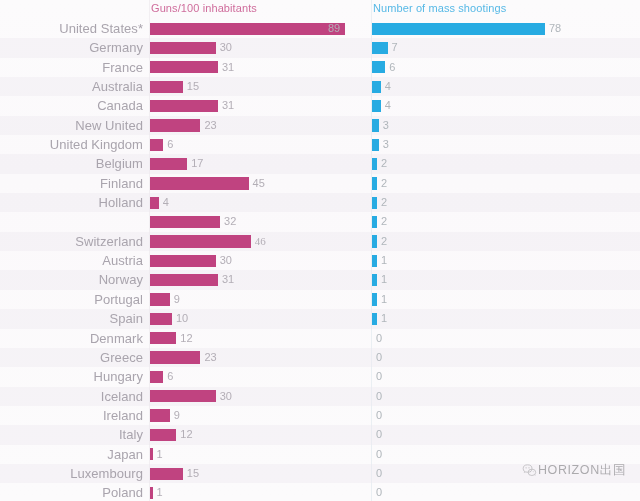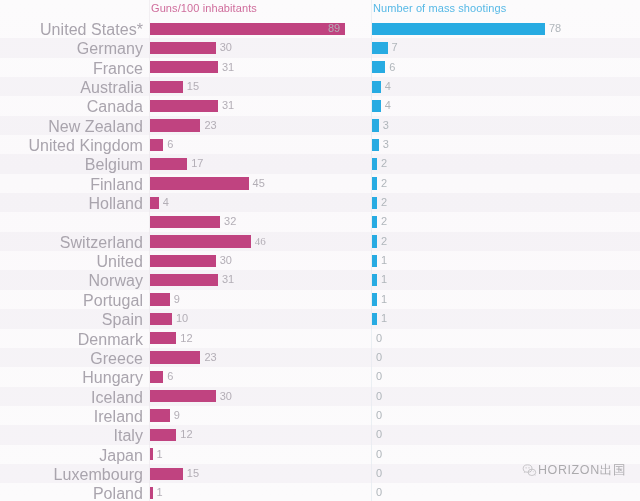--- a/index.html
+++ b/index.html
@@ -66,21 +66,21 @@
     height: 19.35px;
   }
   .row.alt .band { background: rgba(238, 232, 240, 0.40); }
 
   .row-label {
     position: absolute;
     left: 0;
     width: 143px;
     top: 2px;
     text-align: right;
-    font-size: 16px;
+    font-size: 13px;
     color: #a9a4ad;
     white-space: nowrap;
     letter-spacing: 0.05px;
   }
 
   .bar {
     position: absolute;
     top: 3.6px;
     height: 12.2px;
   }
@@ -168,21 +168,21 @@
       <div class="row">
         <div class="band"></div>
         <div class="row-label">Canada</div>
         <div class="bar guns" style="width: 67.9213px;"></div>
         <div class="bar-value guns" style="left: 221.921px;">31</div>
         <div class="bar shootings" style="width: 8.87179px;"></div>
         <div class="bar-value shootings" style="left: 384.872px;">4</div>
       </div>
       <div class="row alt">
         <div class="band"></div>
-        <div class="row-label">New Zealand</div>
+        <div class="row-label">New United</div>
         <div class="bar guns" style="width: 50.3933px;"></div>
         <div class="bar-value guns" style="left: 204.393px;">23</div>
         <div class="bar shootings" style="width: 6.65385px;"></div>
         <div class="bar-value shootings" style="left: 382.654px;">3</div>
       </div>
       <div class="row">
         <div class="band"></div>
         <div class="row-label">United Kingdom</div>
         <div class="bar guns" style="width: 13.1461px;"></div>
         <div class="bar-value guns" style="left: 167.146px;">6</div>
@@ -223,21 +223,21 @@
       <div class="row alt">
         <div class="band"></div>
         <div class="row-label">Switzerland</div>
         <div class="bar guns" style="width: 100.787px;"></div>
         <div class="bar-value guns" style="left: 254.787px; font-family: Liberation Serif, serif;">46</div>
         <div class="bar shootings" style="width: 5px;"></div>
         <div class="bar-value shootings" style="left: 381px;">2</div>
       </div>
       <div class="row">
         <div class="band"></div>
-        <div class="row-label">United</div>
+        <div class="row-label">Austria</div>
         <div class="bar guns" style="width: 65.7303px;"></div>
         <div class="bar-value guns" style="left: 219.73px;">30</div>
         <div class="bar shootings" style="width: 5px;"></div>
         <div class="bar-value shootings" style="left: 381px;">1</div>
       </div>
       <div class="row alt">
         <div class="band"></div>
         <div class="row-label">Norway</div>
         <div class="bar guns" style="width: 67.9213px;"></div>
         <div class="bar-value guns" style="left: 221.921px;">31</div>

